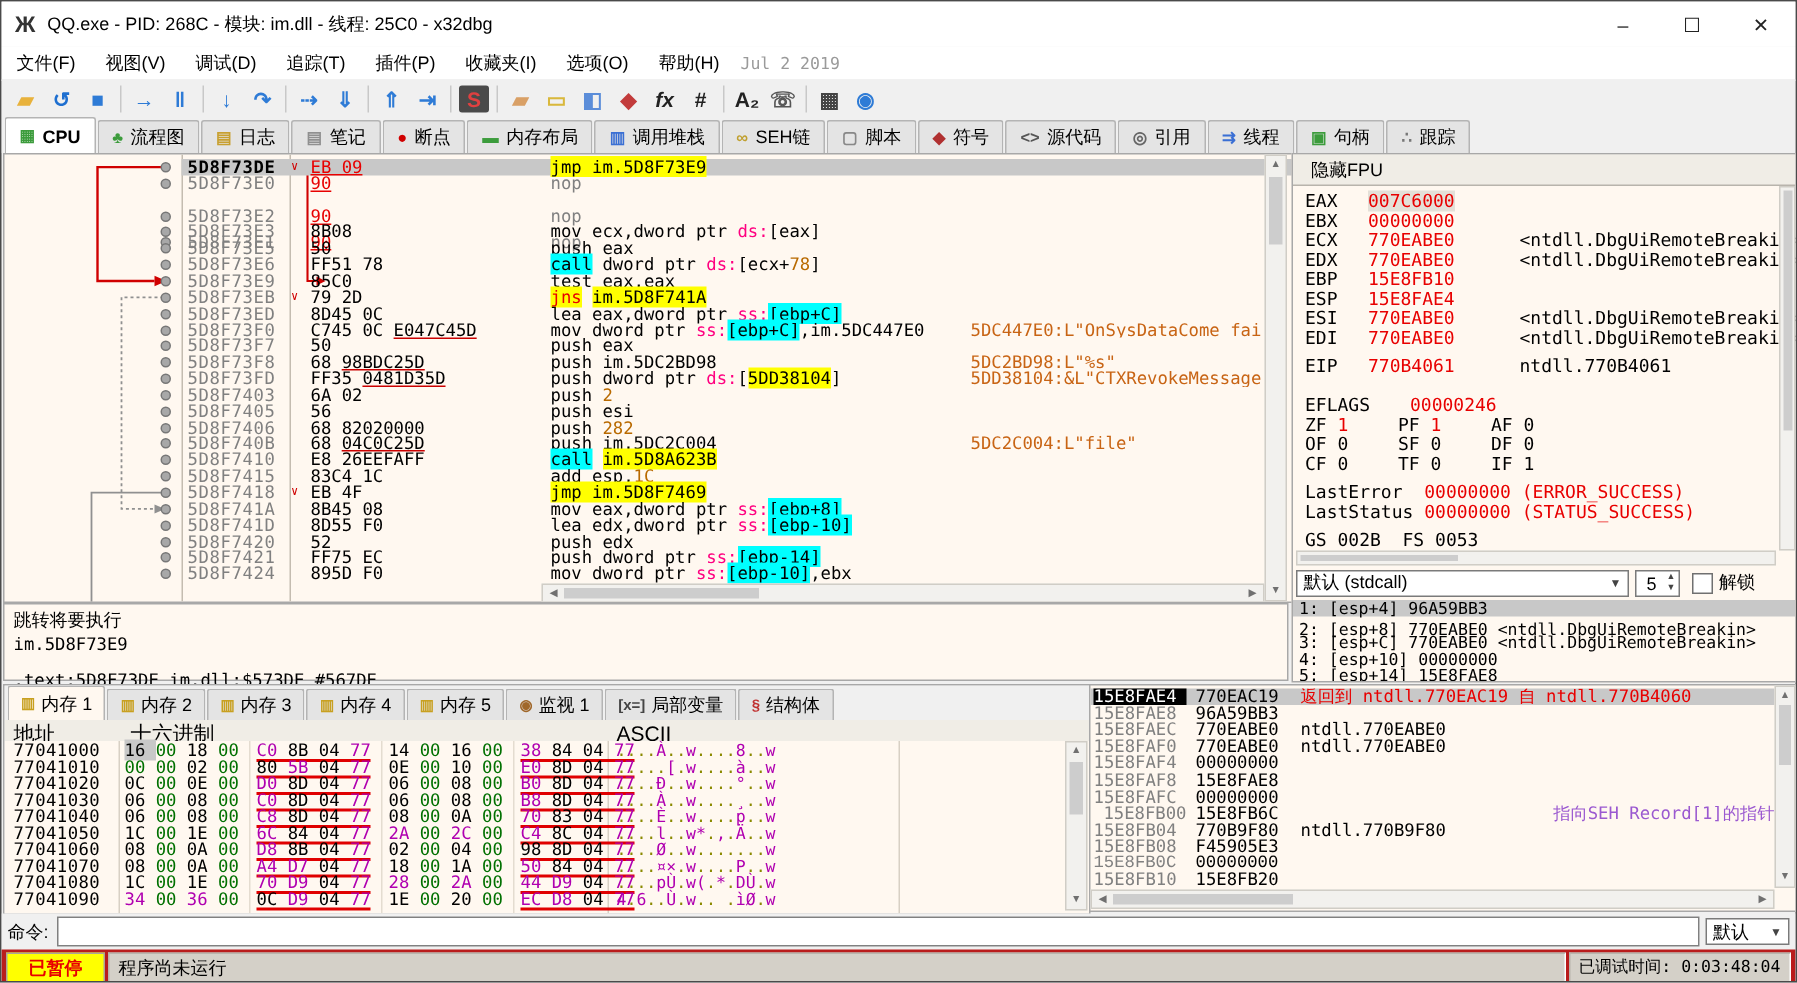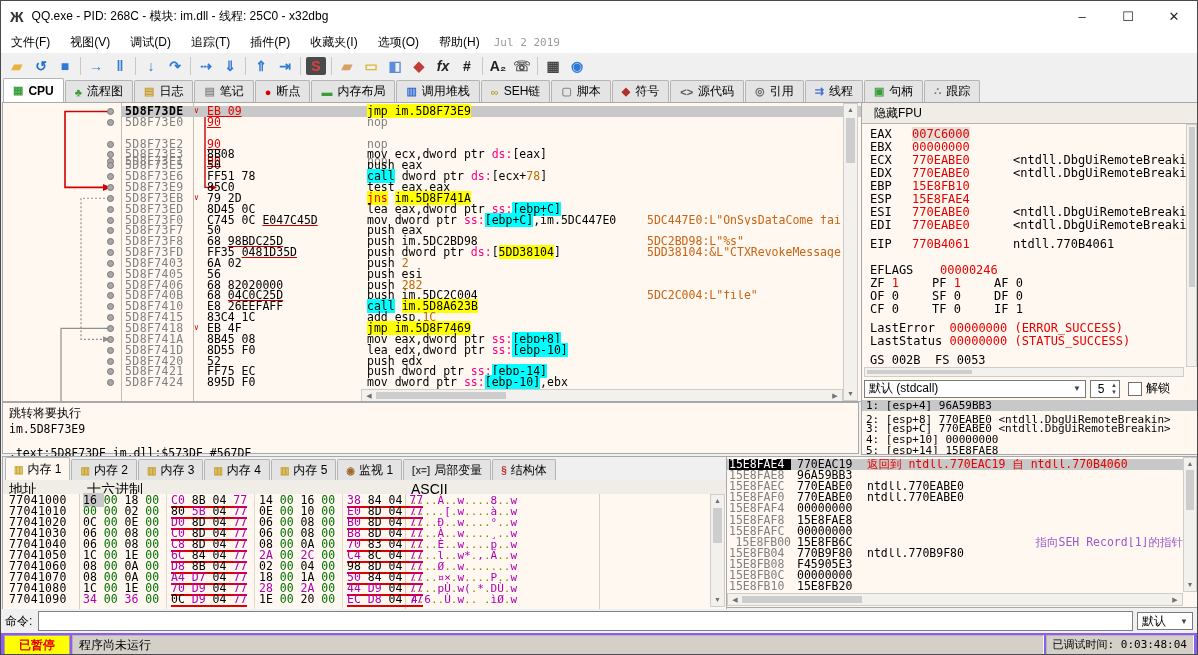--- a/index.html
+++ b/index.html
@@ -96,21 +96,21 @@
   .saddr.sel{background:#000;color:#FFF;}
   .sval{position:absolute;left:70px;color:#000;}
   .scomm{position:absolute;left:140px;width:316px;overflow:hidden;}
   .sc-red{color:#E80000;} .sc-purple{color:#9B59D0;} .sc-plain{color:#000;}
 
   
   .cmdbar{left:0;top:608px;width:100%;height:24px;background:#F0F0F0;display:flex;align-items:center;padding:0 4px;box-sizing:border-box;}
   .cmdlabel{font-size:12px;margin-right:6px;}
   .cmdinput{flex:1;height:18px;background:#FFF;border:1px solid #808080;font-size:12px;padding:0 3px;}
   .cmdcombo{width:56px;height:18px;margin-left:4px;}
-  .statusbar{left:0;top:632px;width:100%;height:23px;background:#8b5cf6;display:flex;align-items:center;padding:0 3px;box-sizing:border-box;font-size:12px;}
+  .statusbar{left:0;top:632px;width:100%;height:23px;background:#b91c1c;display:flex;align-items:center;padding:0 3px;box-sizing:border-box;font-size:12px;}
   .badge{background:#FFFF00;color:#E80000;font-weight:bold;border:1px solid #A8A49C;padding:1px 14px;height:16px;line-height:16px;}
   .sect{border:1px solid #B8B4AC;border-right-color:#FFF;border-bottom-color:#FFF;height:18px;line-height:18px;padding:0 6px;background:#D4D0C8;}
   .sect.grow{flex:1;margin:0 2px;}
 </style>
 </head>
 <body>
 
 <div class="win">
 
   <div class="abs titlebar">
@@ -413,21 +413,21 @@
         <div class="srow mono" style="top: 2px;"><div class="selbg"></div><span class="saddr sel">15E8FAE4</span><span class="sval">770EAC19</span><span class="scomm sc-red">返回到 ntdll.770EAC19 自 ntdll.770B4060</span></div>
         <div class="srow mono" style="top: 13.1px;"><span class="saddr">15E8FAE8</span><span class="sval">96A59BB3</span></div>
         <div class="srow mono" style="top: 24.2px;"><span class="saddr">15E8FAEC</span><span class="sval">770EABE0</span><span class="scomm sc-plain">ntdll.770EABE0</span></div>
         <div class="srow mono" style="top: 35.3px;"><span class="saddr">15E8FAF0</span><span class="sval">770EABE0</span><span class="scomm sc-plain">ntdll.770EABE0</span></div>
         <div class="srow mono" style="top: 46.4px;"><span class="saddr">15E8FAF4</span><span class="sval">00000000</span></div>
         <div class="srow mono" style="top: 57.5px;"><span class="saddr">15E8FAF8</span><span class="sval">15E8FAE8</span></div>
         <div class="srow mono" style="top: 68.6px;"><span class="saddr">15E8FAFC</span><span class="sval">00000000</span></div>
         <div class="srow mono" style="top: 79.7px; text-align: right;"><span class="saddr">15E8FB00</span><span class="sval">15E8FB6C</span><span class="scomm sc-purple">指向SEH_Record[1]的指针</span></div>
         <div class="srow mono" style="top: 90.8px;"><span class="saddr">15E8FB04</span><span class="sval">770B9F80</span><span class="scomm sc-plain">ntdll.770B9F80</span></div>
         <div class="srow mono" style="top: 101.9px;"><span class="saddr">15E8FB08</span><span class="sval">F45905E3</span></div>
-        <div class="srow mono" style="top: 113px;"><span class="saddr">15E8FB0C</span><span class="sval">00000000</span></div>
+        <div class="srow mono" style="top: 113px; font-family: Liberation Mono, monospace;"><span class="saddr">15E8FB0C</span><span class="sval">00000000</span></div>
         <div class="srow mono" style="top: 124.1px;"><span class="saddr">15E8FB10</span><span class="sval">15E8FB20</span></div>
       </div>
     <div class="sb" style="right:0;top:0;width:14px;height:135px;">
       <span class="arr" style="top:1px;">▲</span>
       <div class="thumb" style="left:2px;top:12px;width:8px;height:40px;"></div>
       <span class="arr" style="bottom:1px;">▼</span>
     </div>
     <div class="sb sbh" style="left:0;top:136px;width:456px;height:13px;">
       <span class="arr" style="left:1px;">◀</span>
       <div class="thumb" style="left:14px;top:2px;width:120px;height:7px;"></div>

